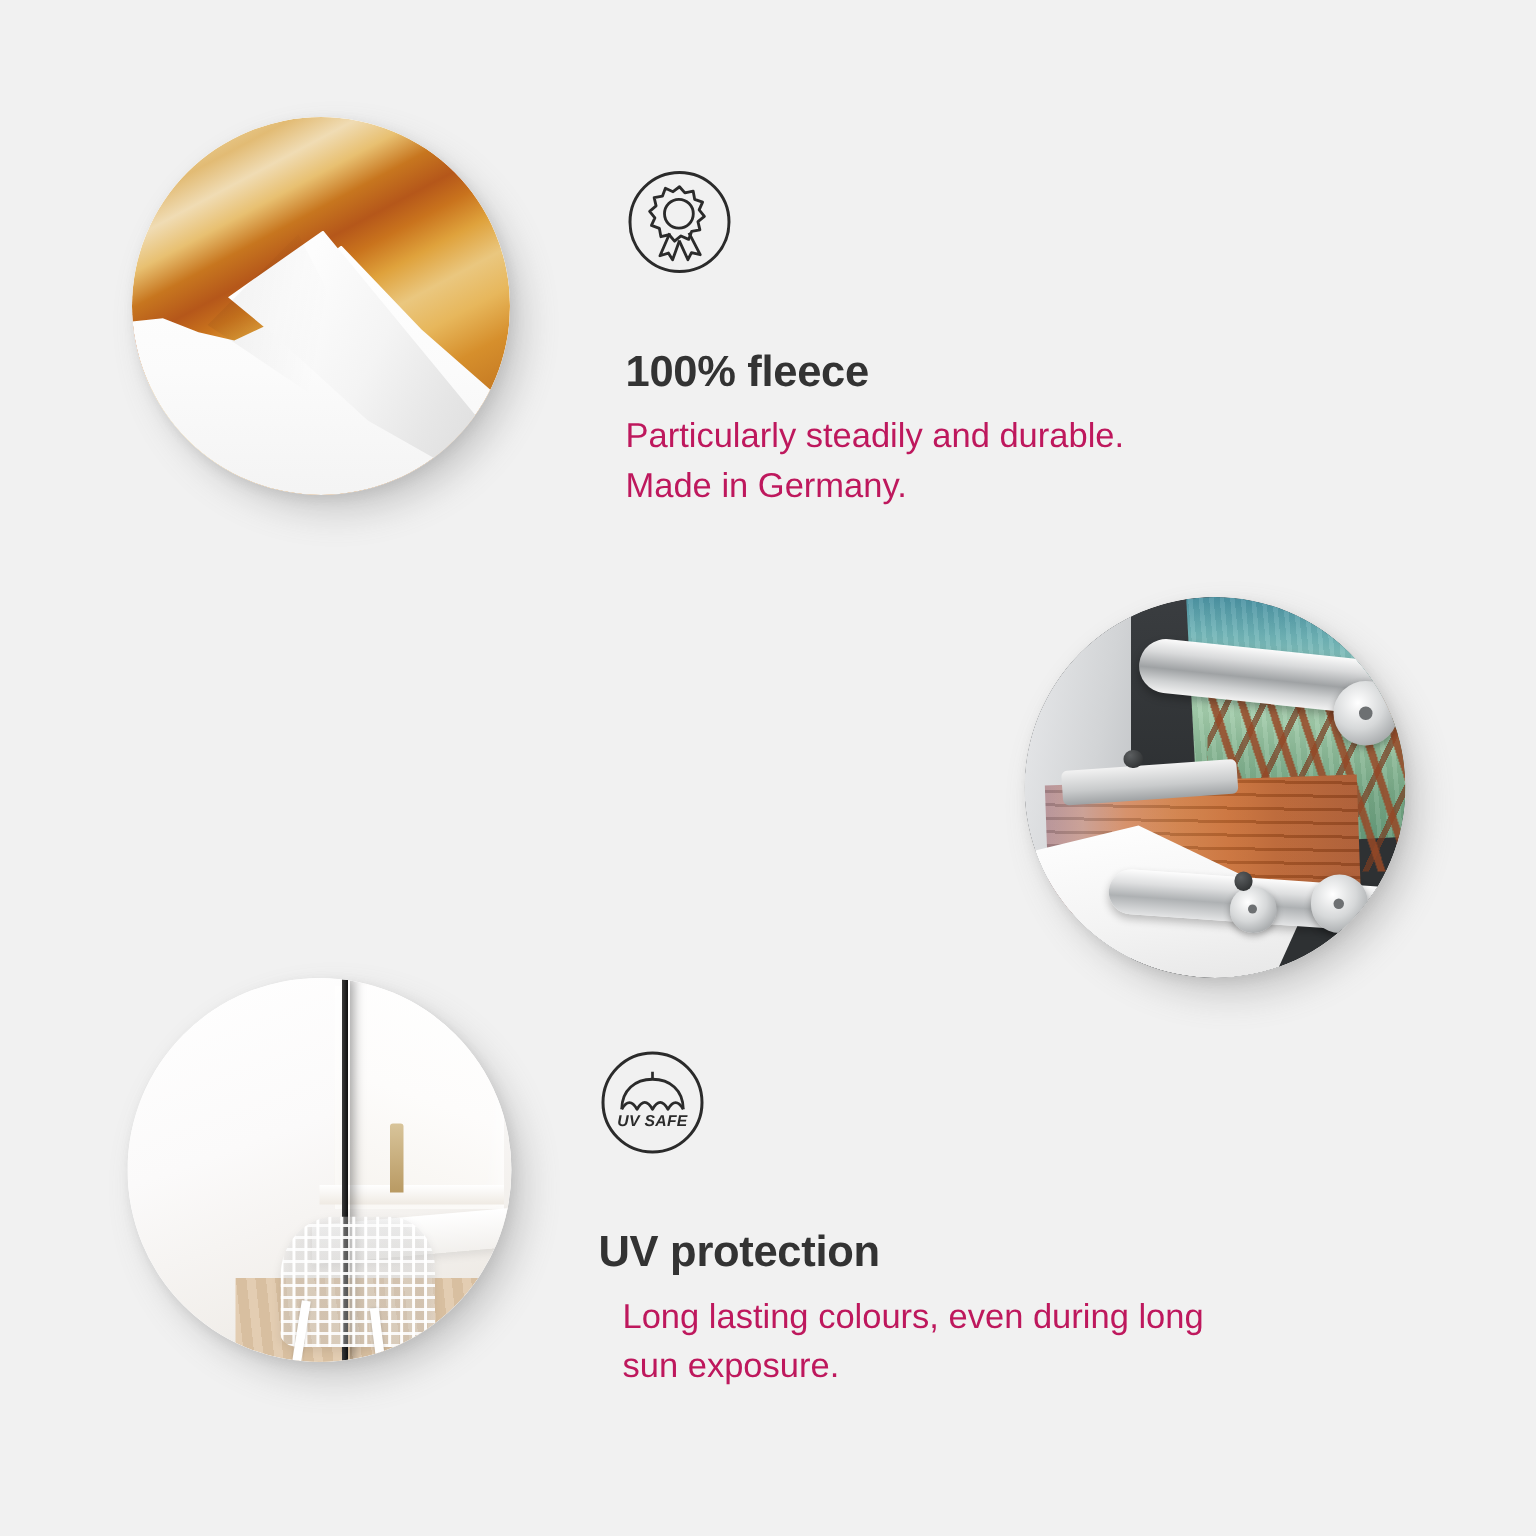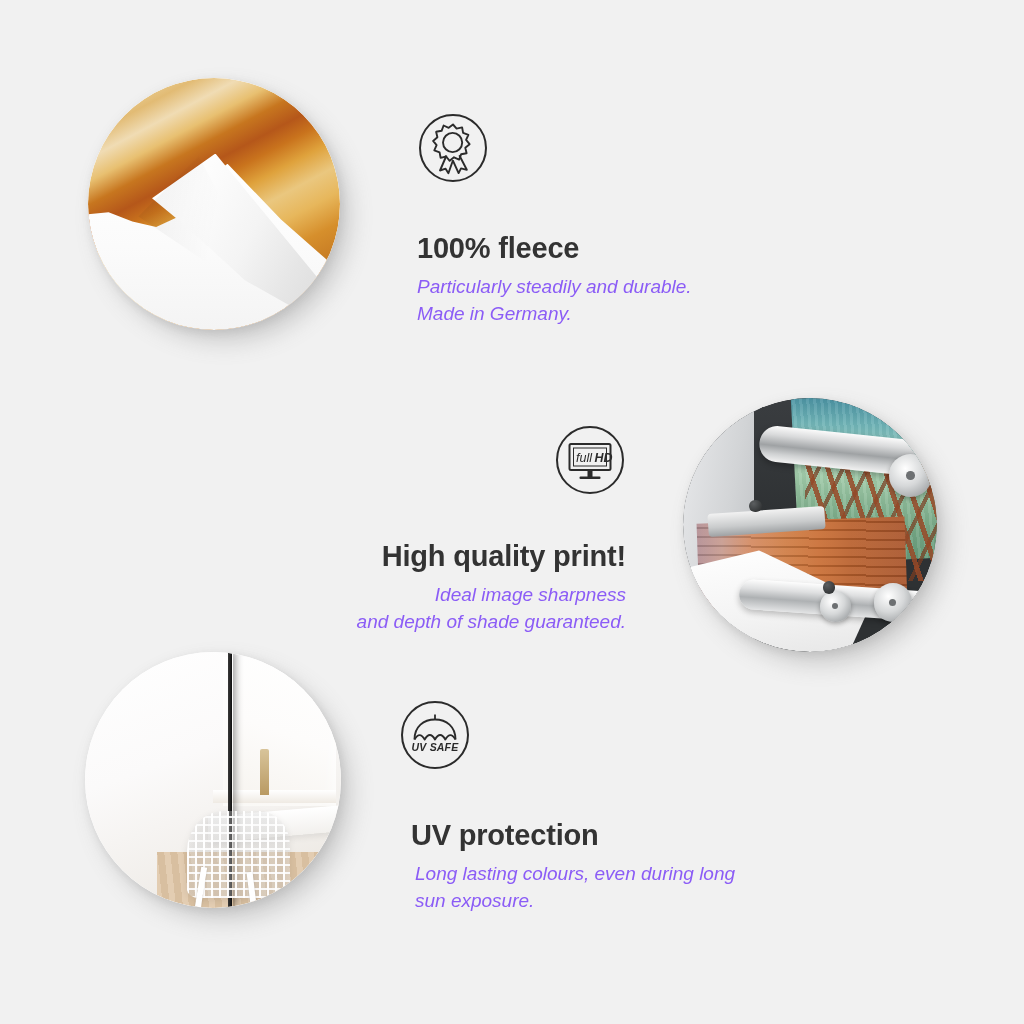--- a/index.html
+++ b/index.html
@@ -260,40 +260,39 @@
   .feat-title {
     font-size: 29px;
     font-weight: bold;
     color: #333333;
     letter-spacing: -0.2px;
     margin: 0;
     line-height: 1.18;
     white-space: nowrap;
   }
   .feat-desc {
-    font-size: 19px;
+    font-size: 23px;
     font-weight: normal;
-    color: #8b5cf6;
+    color: #be185d;
     line-height: 1.42;
     margin: 0;
     white-space: pre-line;
-    font-style: italic;
   }
 
   #feature-fleece { left: 417px; top: 112px; text-align: left; }
   #feature-fleece .feat-title { margin-top: 47px; }
   #feature-fleece .feat-desc  { margin-top: 9px; }
 
   #feature-print { left: 258px; top: 424px; width: 368px; text-align: right; }
   #feature-print .icon-wrap { display: flex; justify-content: flex-end; }
   #feature-print .feat-title { margin-top: 43px; }
   #feature-print .feat-desc  { margin-top: 9px; }
 
   #feature-uv { left: 399px; top: 699px; text-align: left; }
-  #feature-uv .feat-title { margin-top: 47px; margin-left: 12px; }
+  #feature-uv .feat-title { margin-top: 47px; }
   #feature-uv .feat-desc  { margin-top: 9px; margin-left: 16px; }
 </style>
 </head>
 <body>
 
 <div class="stage">
 
   <div class="photo-circle" id="circle-fleece">
     <div class="photo-inner">
       <div class="fleece-bg"></div>
@@ -334,36 +333,20 @@
       <div class="print-whitepaper"></div>
       <div class="print-roller-bot"></div>
       <div class="print-wheel" id="print-wheel-1"></div>
       <div class="print-wheel" id="print-wheel-2"></div>
       <div class="print-wheel" id="print-wheel-3"></div>
       <div class="print-knob" id="print-knob-1"></div>
       <div class="print-knob" id="print-knob-2"></div>
     </div>
   </div>
 
-  <div class="feature" id="feature-print">
-    <div class="icon-wrap">
-      <svg class="feat-icon" viewBox="0 0 72 72">
-        <circle cx="36" cy="36" r="33" fill="none" stroke="#2b2b2b" stroke-width="2"></circle>
-        <rect x="15.5" y="20" width="41" height="26" rx="1.5" fill="none" stroke="#2b2b2b" stroke-width="2"></rect>
-        <rect x="19.5" y="24" width="33" height="18" fill="none" stroke="#2b2b2b" stroke-width="1"></rect>
-        <rect x="33.5" y="46" width="5" height="7" fill="#2b2b2b"></rect>
-        <rect x="25.5" y="52.5" width="21" height="2.4" rx="1" fill="#2b2b2b"></rect>
-        <text x="22" y="38" font-family="'Liberation Sans', sans-serif" font-size="12.5" font-style="italic" font-weight="normal" fill="#2b2b2b">full</text>
-        <text x="40.5" y="38" font-family="'Liberation Sans', sans-serif" font-size="12.5" font-style="italic" font-weight="bold" fill="#2b2b2b">HD</text>
-      </svg>
-    </div>
-    <p class="feat-title">High quality print!</p>
-    <p class="feat-desc">Ideal image sharpness
-and depth of shade guaranteed.</p>
-  </div>
 
   <div class="photo-circle" id="circle-interior">
     <div class="photo-inner">
       <div class="int-room"></div>
       <div class="int-window"></div>
       <div class="int-sill"></div>
       <div class="int-floor"></div>
       <div class="int-candle"></div>
       <div class="int-table"></div>
       <div class="int-panel"></div>

